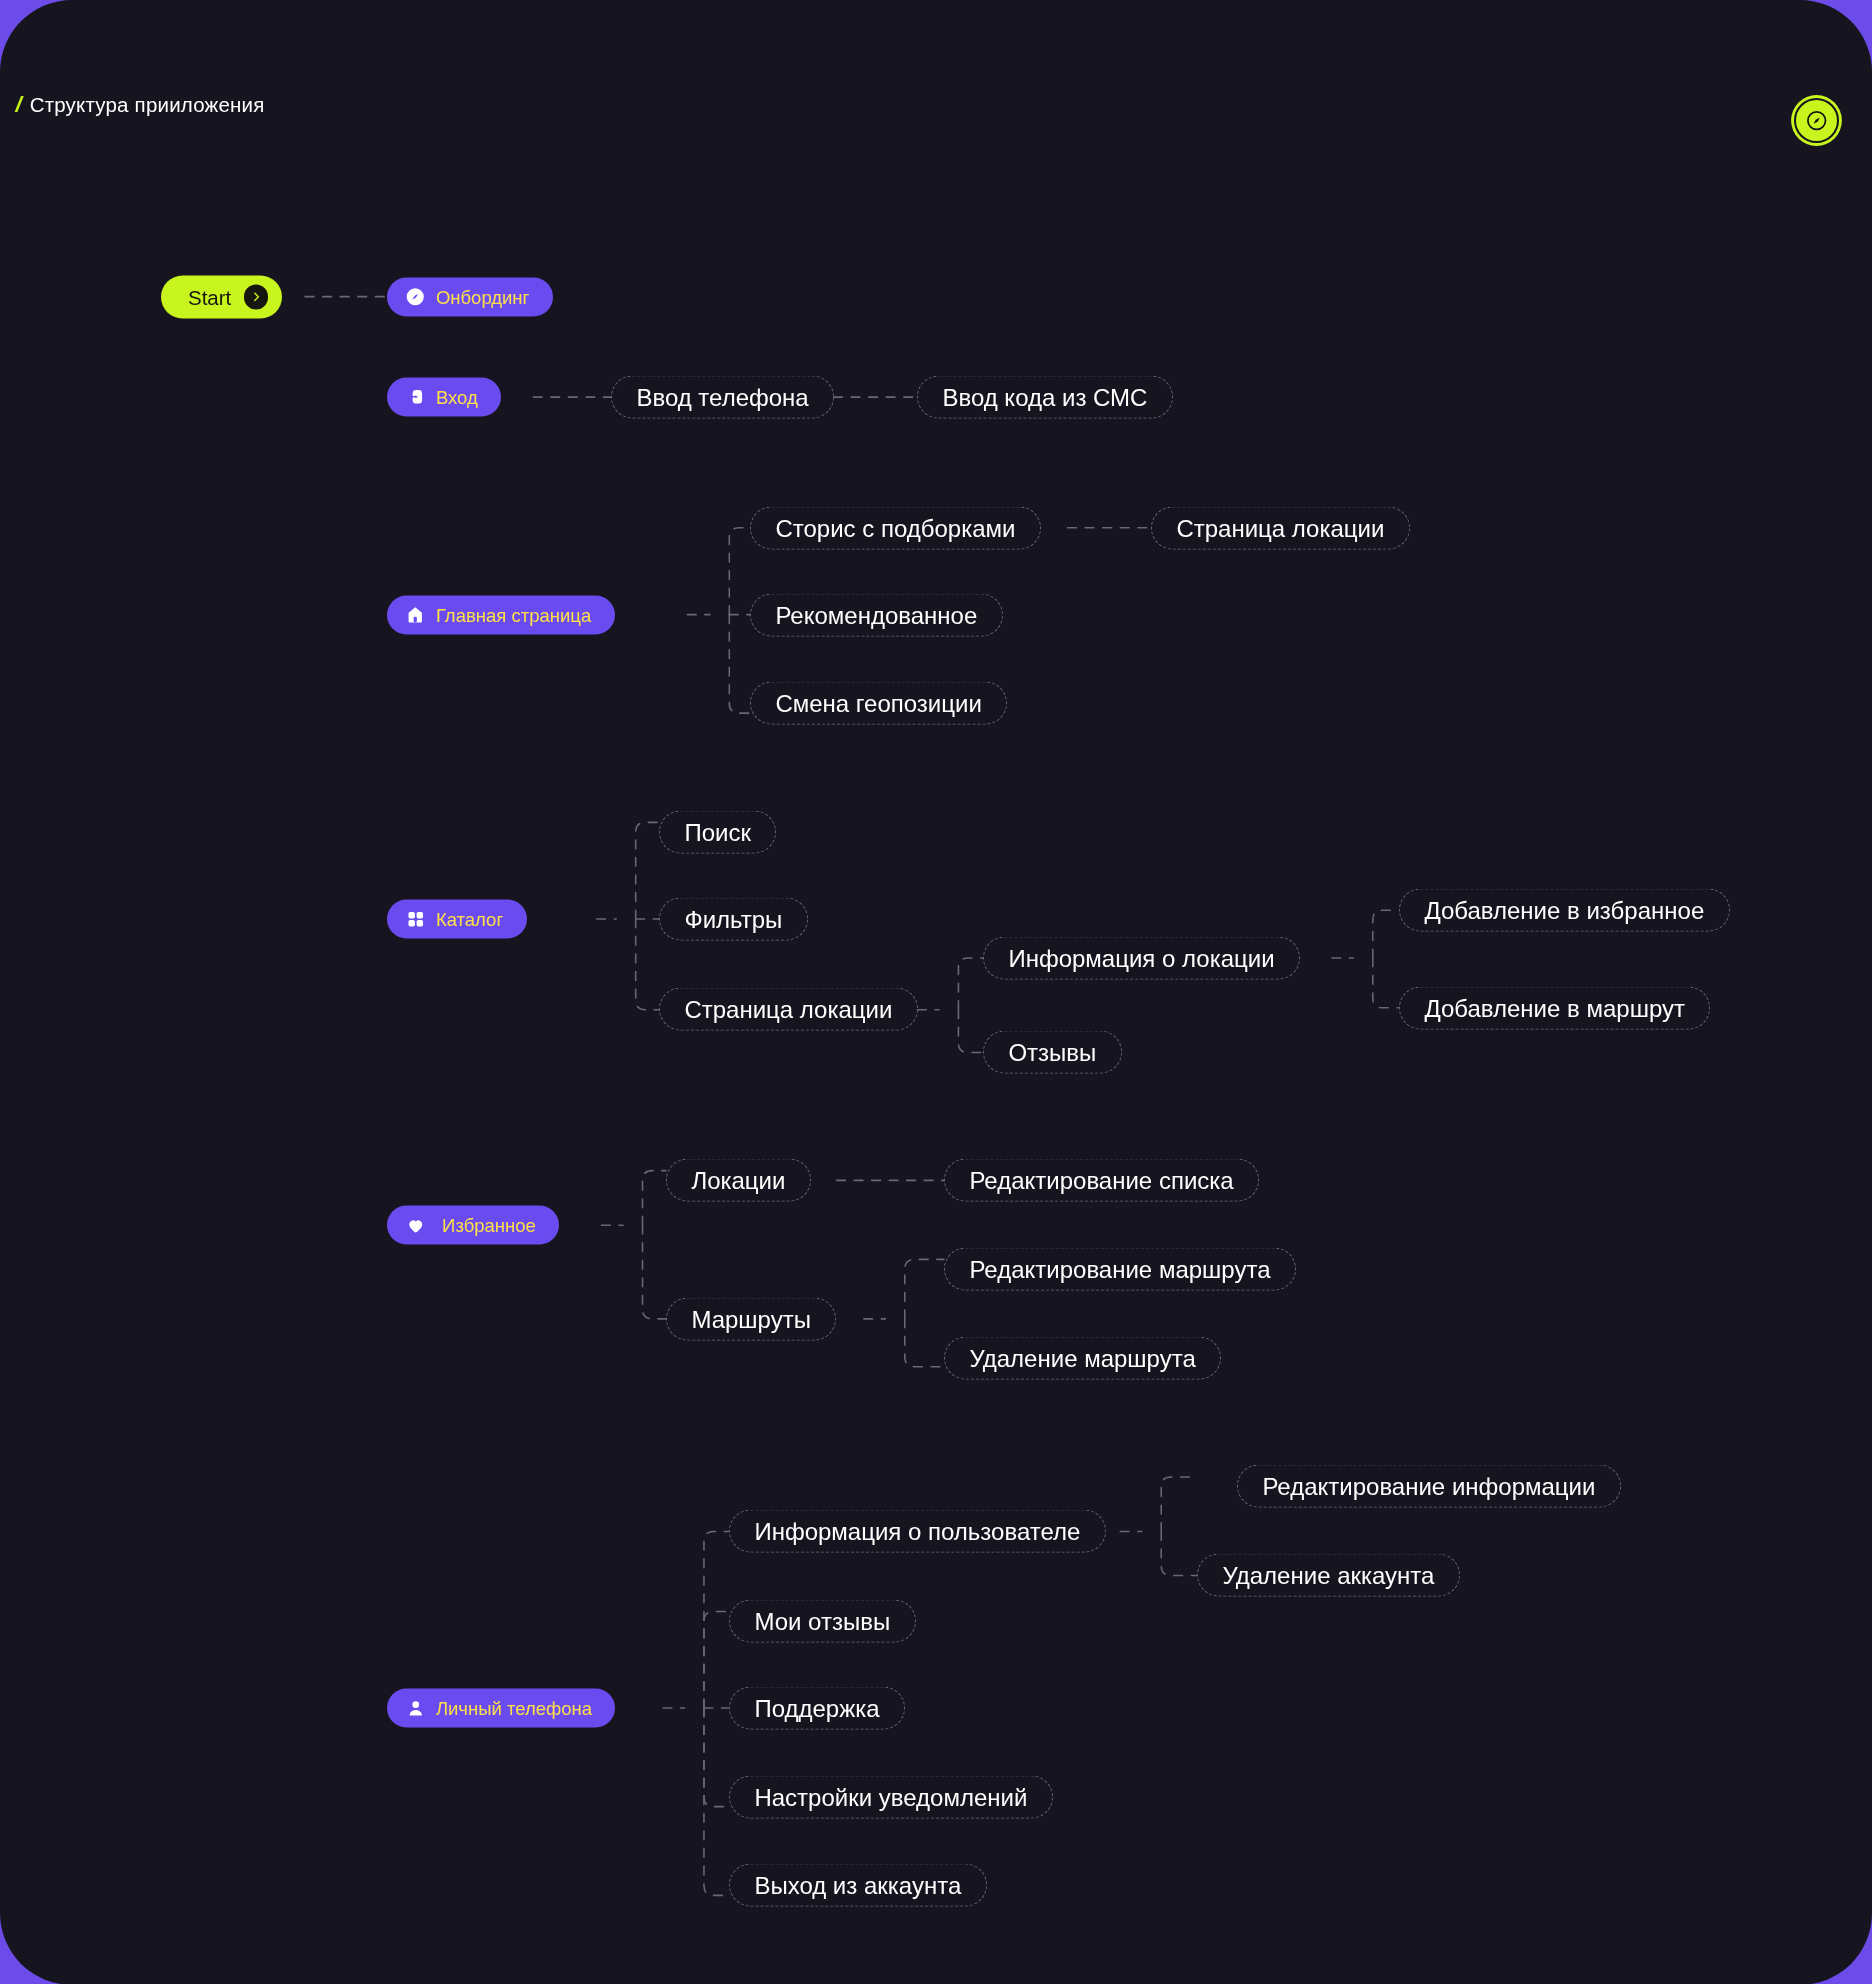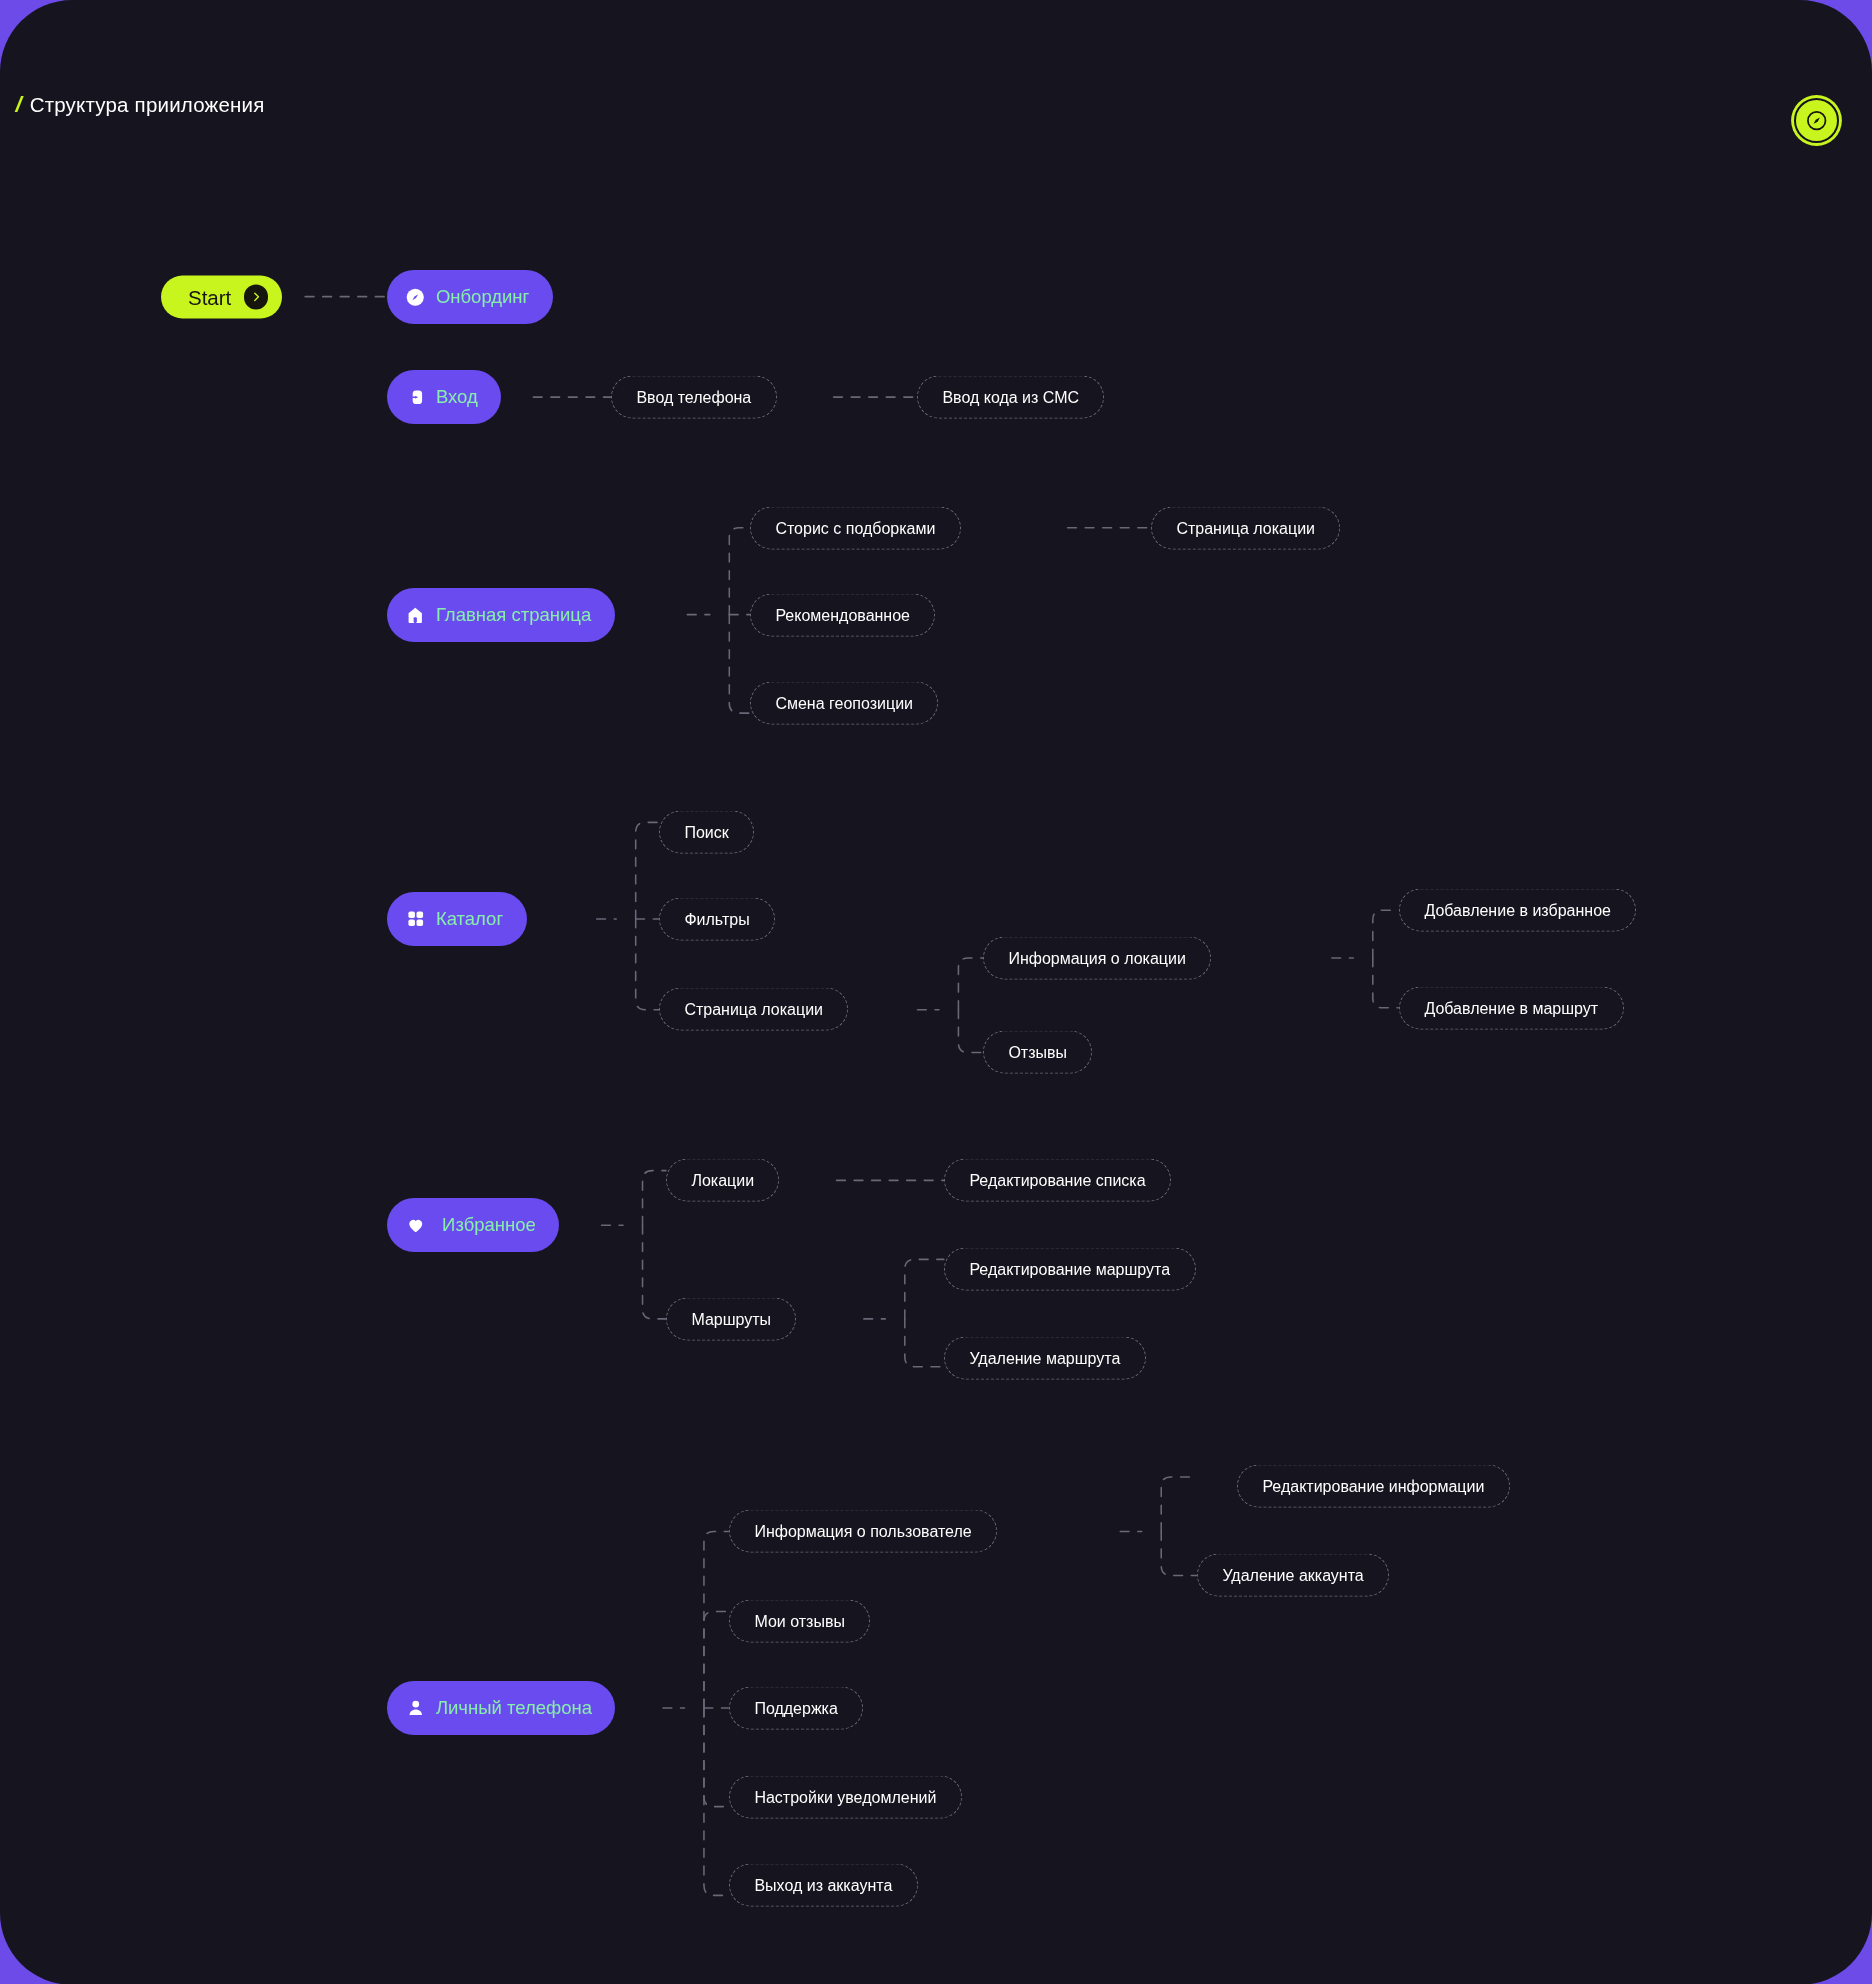--- a/index.html
+++ b/index.html
@@ -76,45 +76,45 @@
     position: absolute;
     display: flex;
     align-items: center;
     white-space: nowrap;
     transform: translateY(-50%);
   }
 
   .node.primary {
     background: #6A4BEF;
     border-radius: 974px;
-    height: 54px;
+    height: 39px;
     padding: 0 23.4px 0 17.6px;
     gap: 9.8px;
-    color: #86efac;
+    color: #fde047;
     font-size: 18.5px;
   }
 
   .node.start {
     background: #C8F51E;
     border-radius: 974px;
     height: 43px;
     padding: 0 13.7px 0 27px;
     gap: 12.7px;
     color: #17160F;
     font-size: 20.5px;
   }
 
   .node.secondary {
     background: transparent;
     border: 1.4px dashed #6A6777;
     border-radius: 21.5px;
     height: 43px;
     padding: 0 24.4px;
     color: #FFFFFF;
-    font-size: 16px;
+    font-size: 24px;
     justify-content: center;
   }
 
   .node .ico {
     display: flex; align-items: center; justify-content: center;
     width: 21.5px; height: 21.5px;
     flex: 0 0 auto;
   }
   .node .ico svg { display: block; }
 

